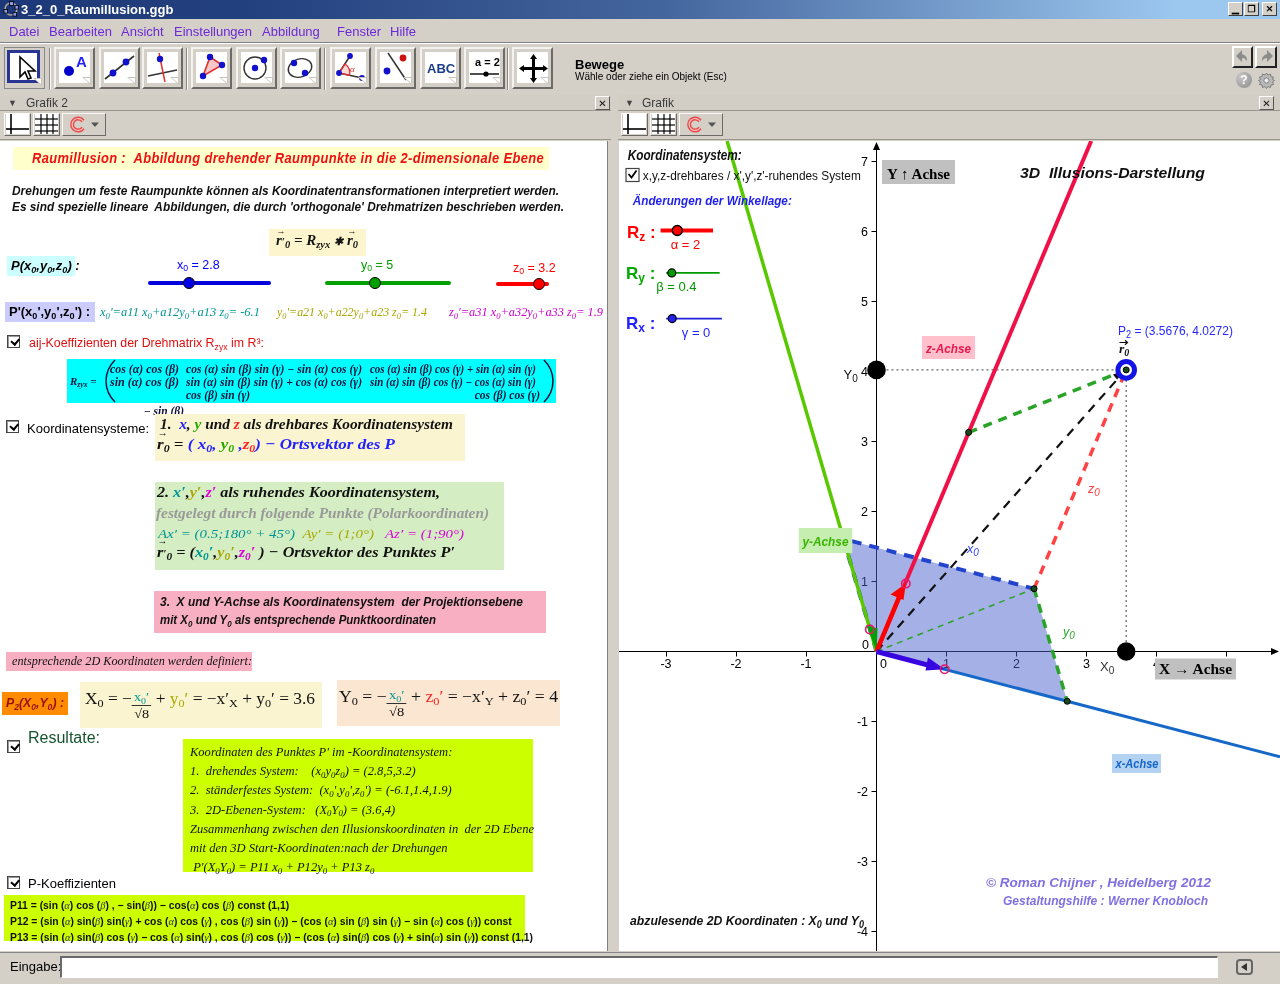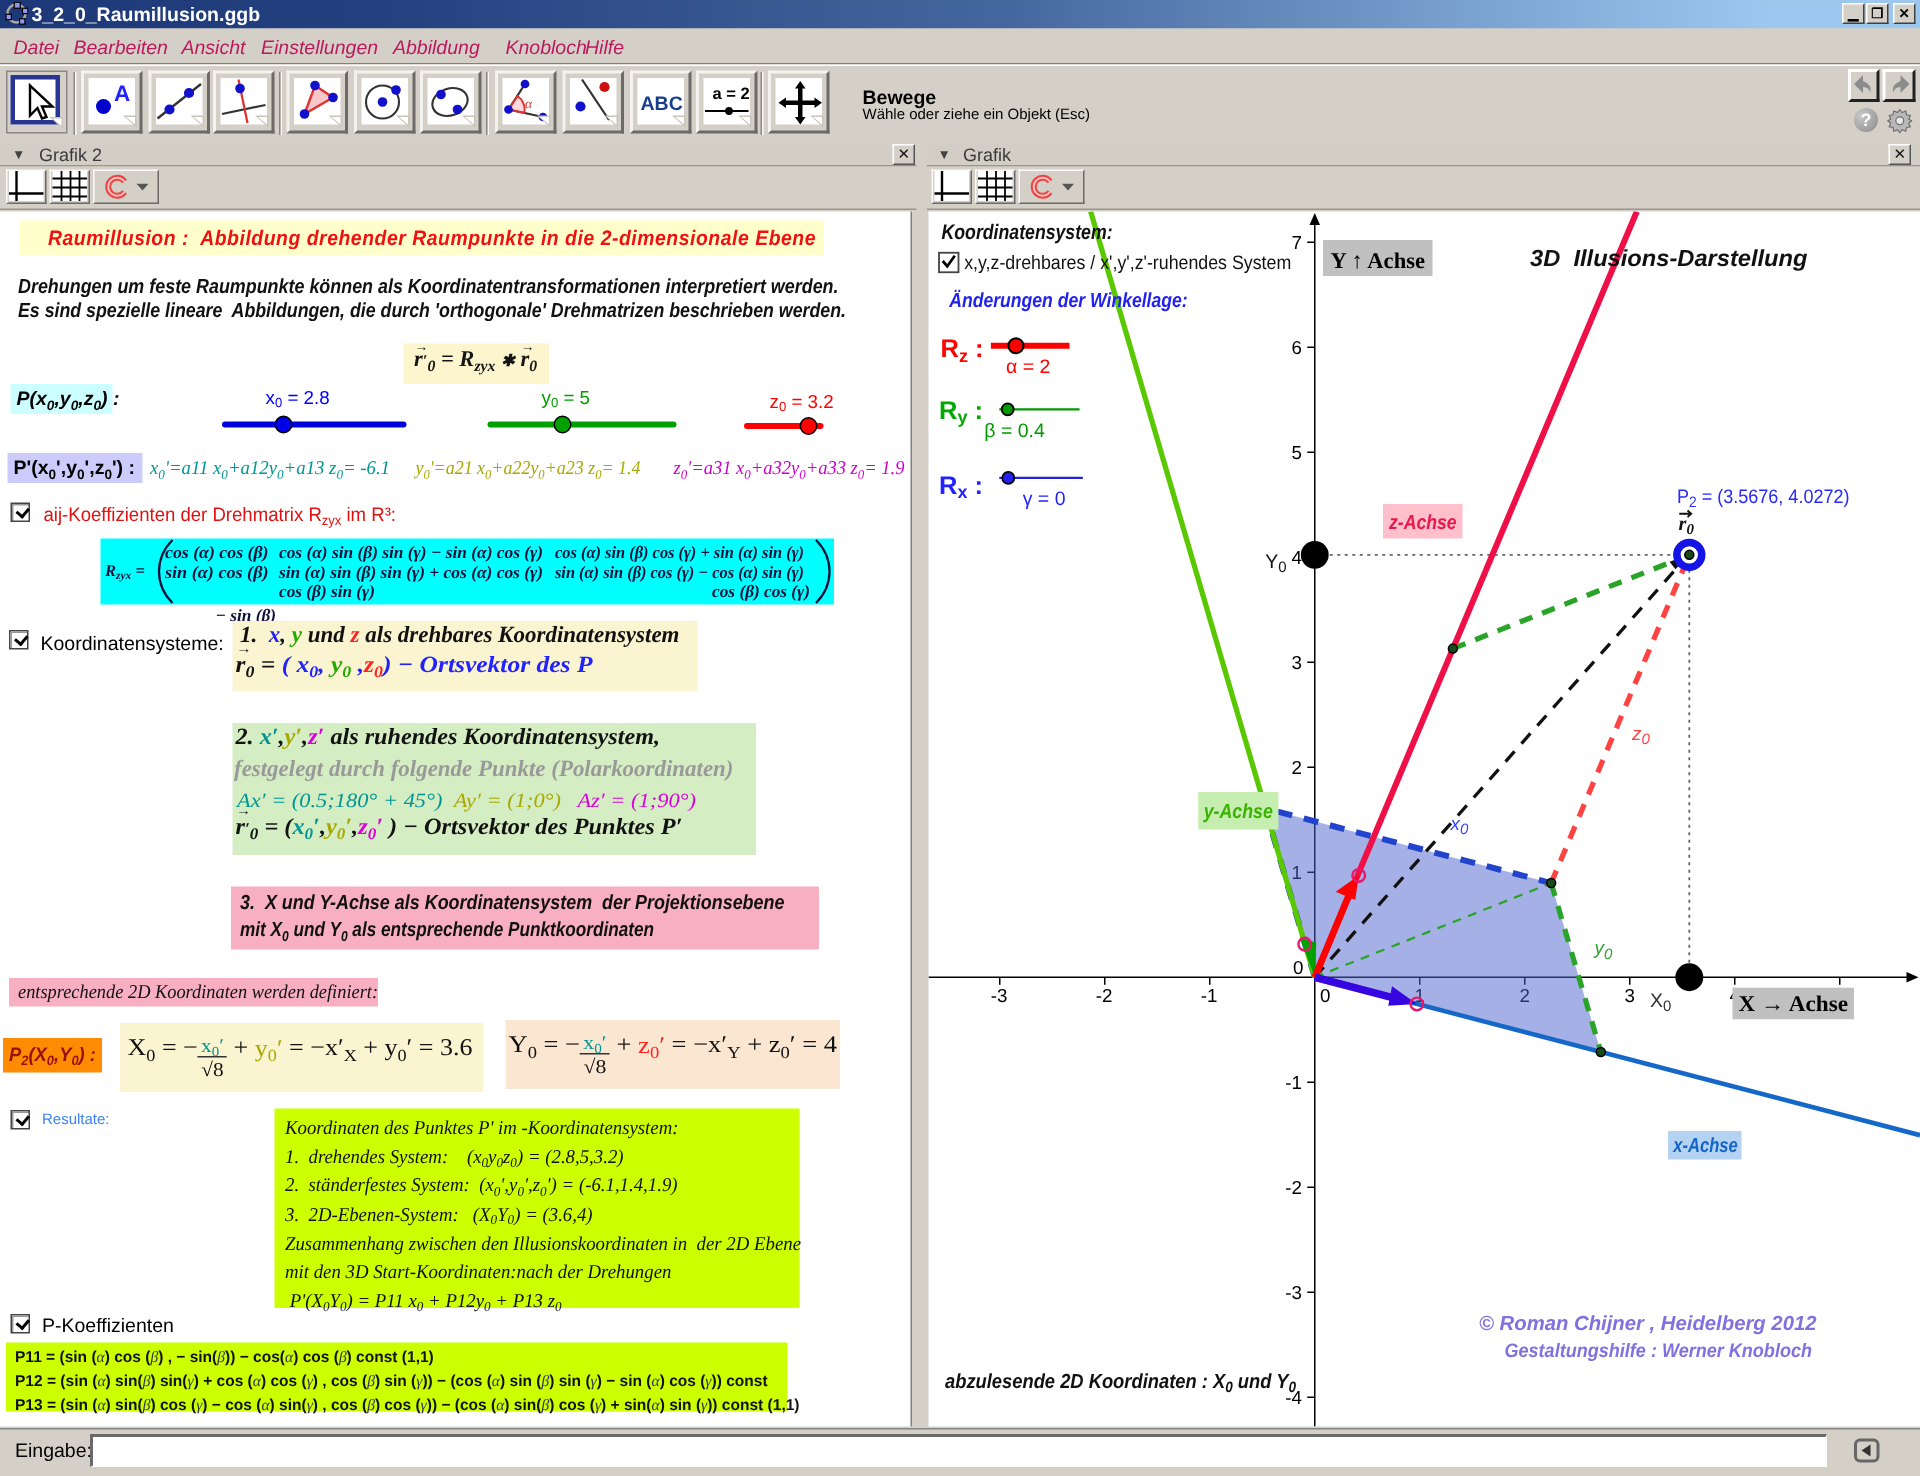--- a/index.html
+++ b/index.html
@@ -7,21 +7,21 @@
 body { font-family:"Liberation Sans", sans-serif; background:#d4d0c8; position:relative; }
 
 #titlebar { position:absolute; left:0; top:0; width:1280px; height:19px;
   background:linear-gradient(to right,#1d3878 0%,#24417f 20%,#44669e 52%,#9cc7ef 92%,#9cc7ef 100%); }
 #titletext { position:absolute; left:21px; top:2px; color:#fff; font-size:13px; font-weight:bold; }
 .tbtn { position:absolute; top:2px; width:15px; height:14px; background:#d4d0c8;
   border-top:1px solid #fff; border-left:1px solid #fff; border-right:1px solid #404040; border-bottom:1px solid #404040;
   font-size:9px; text-align:center; line-height:12px; color:#000; font-weight:bold; }
 
 #menubar { position:absolute; left:0; top:19px; width:1280px; height:24px; background:#d4d0c8; }
-#menubar span { position:absolute; top:5px; font-size:13px; color:#be185d;font-style:italic; }
+#menubar span { position:absolute; top:5px; font-size:13px; color:#6d28d9; }
 
 #toolbar { position:absolute; left:0; top:43px; width:1280px; height:49px; background:#d4d0c8;
   border-top:1px solid #fff; }
 .tool { position:absolute; top:3px; width:41px; height:42px; background:#d4d0c8;
   border-top:2px solid #f4f2ee; border-left:2px solid #f4f2ee; border-right:2px solid #6c6a66; border-bottom:2px solid #6c6a66; }
 .tool .inner { position:absolute; left:3px; top:3px; width:31px; height:31px; background:#fff; }
 .tool.sel { border:1px solid #888; }
 .tool.sel .inner { left:2px; top:2px; width:33px; height:33px; border:3px solid #283593; background:#fff; }
 .tool .dd { position:absolute; right:2px; bottom:2px; width:0; height:0;
   border-left:9px solid transparent; border-top:8px solid #c8c4bc; }
@@ -76,21 +76,21 @@
   <div class="tbtn" style="left:1244px">❐</div>
   <div class="tbtn" style="left:1262px">✕</div>
 </div>
 
 <div id="menubar">
   <span style="left:9px">Datei</span>
   <span style="left:49px">Bearbeiten</span>
   <span style="left:121px">Ansicht</span>
   <span style="left:174px">Einstellungen</span>
   <span style="left:262px">Abbildung</span>
-  <span style="left:337px">Knobloch</span>
+  <span style="left:337px">Fenster</span>
   <span style="left:390px">Hilfe</span>
   <div style="position:absolute;left:0;top:23px;width:1280px;height:1px;background:#808080"></div>
 </div>
 
 <div id="toolbar">
   <div class="tool sel" style="left:4px">
       <div class="inner" id="ic1">
     <svg width="33" height="33" viewBox="0 0 33 33">
           <path d="M10 4 L10 24 L15 19 L18 26 L21 25 L18 18 L25 18 Z" fill="#fff" stroke="#000" stroke-width="1.6"></path>
         </svg>
@@ -338,21 +338,21 @@
     <div class="box" style="left:2px;top:551px;width:66px;height:23px;background:#ff8c00"></div>
     <div class="box" id="t-p2" style="left: 6px; top: 554px; font-size: 13px; font-weight: bold; font-style: italic; color: rgb(152, 16, 16); width: max-content; transform-origin: left top; transform: scaleX(0.944);">P<sub>2</sub>(X<sub>0</sub>,Y<sub>0</sub>) :</div>
 
     <div class="box" style="left:80px;top:541px;width:242px;height:46px;background:#faf4d0"></div>
     <div class="box mser" id="t-x0" style="left: 85px; top: 549px; font-size: 16px; color: rgb(17, 17, 17); width: max-content; transform-origin: left top; transform: scaleX(1.0841);">X<sub>0</sub> = −<span class="frac"><span class="num" style="color:#009595">x<sub>0</sub>′</span><span class="den">√8</span></span> + <span style="color:#a8a800">y<sub>0</sub>′</span> = −x′<sub>X</sub> + y<sub>0</sub>′ = 3.6</div>
 
     <div class="box" style="left:337px;top:539px;width:223px;height:46px;background:#fbe7d1"></div>
     <div class="box mser" id="t-y0" style="left: 339px; top: 547px; font-size: 16px; color: rgb(17, 17, 17); width: max-content; transform-origin: left top; transform: scaleX(1.1041);">Y<sub>0</sub> = −<span class="frac"><span class="num" style="color:#009595">x<sub>0</sub>′</span><span class="den">√8</span></span> + <span style="color:#ff2222">z<sub>0</sub>′</span> = −x′<sub>Y</sub> + z<sub>0</sub>′ = 4</div>
 
     <div class="cb" style="left:7px;top:599px"></div>
-    <div class="box" style="left:28px;top:600px;font-size:10px;color:#3b82f6">Resultate:</div>
+    <div class="box" style="left:28px;top:588px;font-size:16px;color:#14532d">Resultate:</div>
     <div class="box" style="left:183px;top:598px;width:350px;height:133px;background:#ccff00"></div>
     <div class="box mser" id="t-res" style="left: 190px; top: 601px; font-size: 13px; font-style: italic; color: rgb(17, 17, 17); line-height: 19.2px; width: max-content; transform-origin: left top; transform: scaleX(0.9636);">
       Koordinaten des Punktes P' im -Koordinatensystem:<br>
       1.&nbsp; drehendes System: &nbsp;&nbsp;&nbsp;(x<sub>0</sub>y<sub>0</sub>z<sub>0</sub>) = (2.8,5,3.2)<br>
       2.&nbsp; ständerfestes System: &nbsp;(x<sub>0</sub>',y<sub>0</sub>',z<sub>0</sub>') = (-6.1,1.4,1.9)<br>
       3.&nbsp; 2D-Ebenen-System: &nbsp;&nbsp;(X<sub>0</sub>Y<sub>0</sub>) = (3.6,4)<br>
       Zusammenhang zwischen den Illusionskoordinaten in&nbsp; der 2D Ebene<br>
       mit den 3D Start-Koordinaten:nach der Drehungen<br>
       &nbsp;P'(X<sub>0</sub>Y<sub>0</sub>) = P11 x<sub>0</sub> + P12y<sub>0</sub> + P13 z<sub>0</sub>
     </div>

